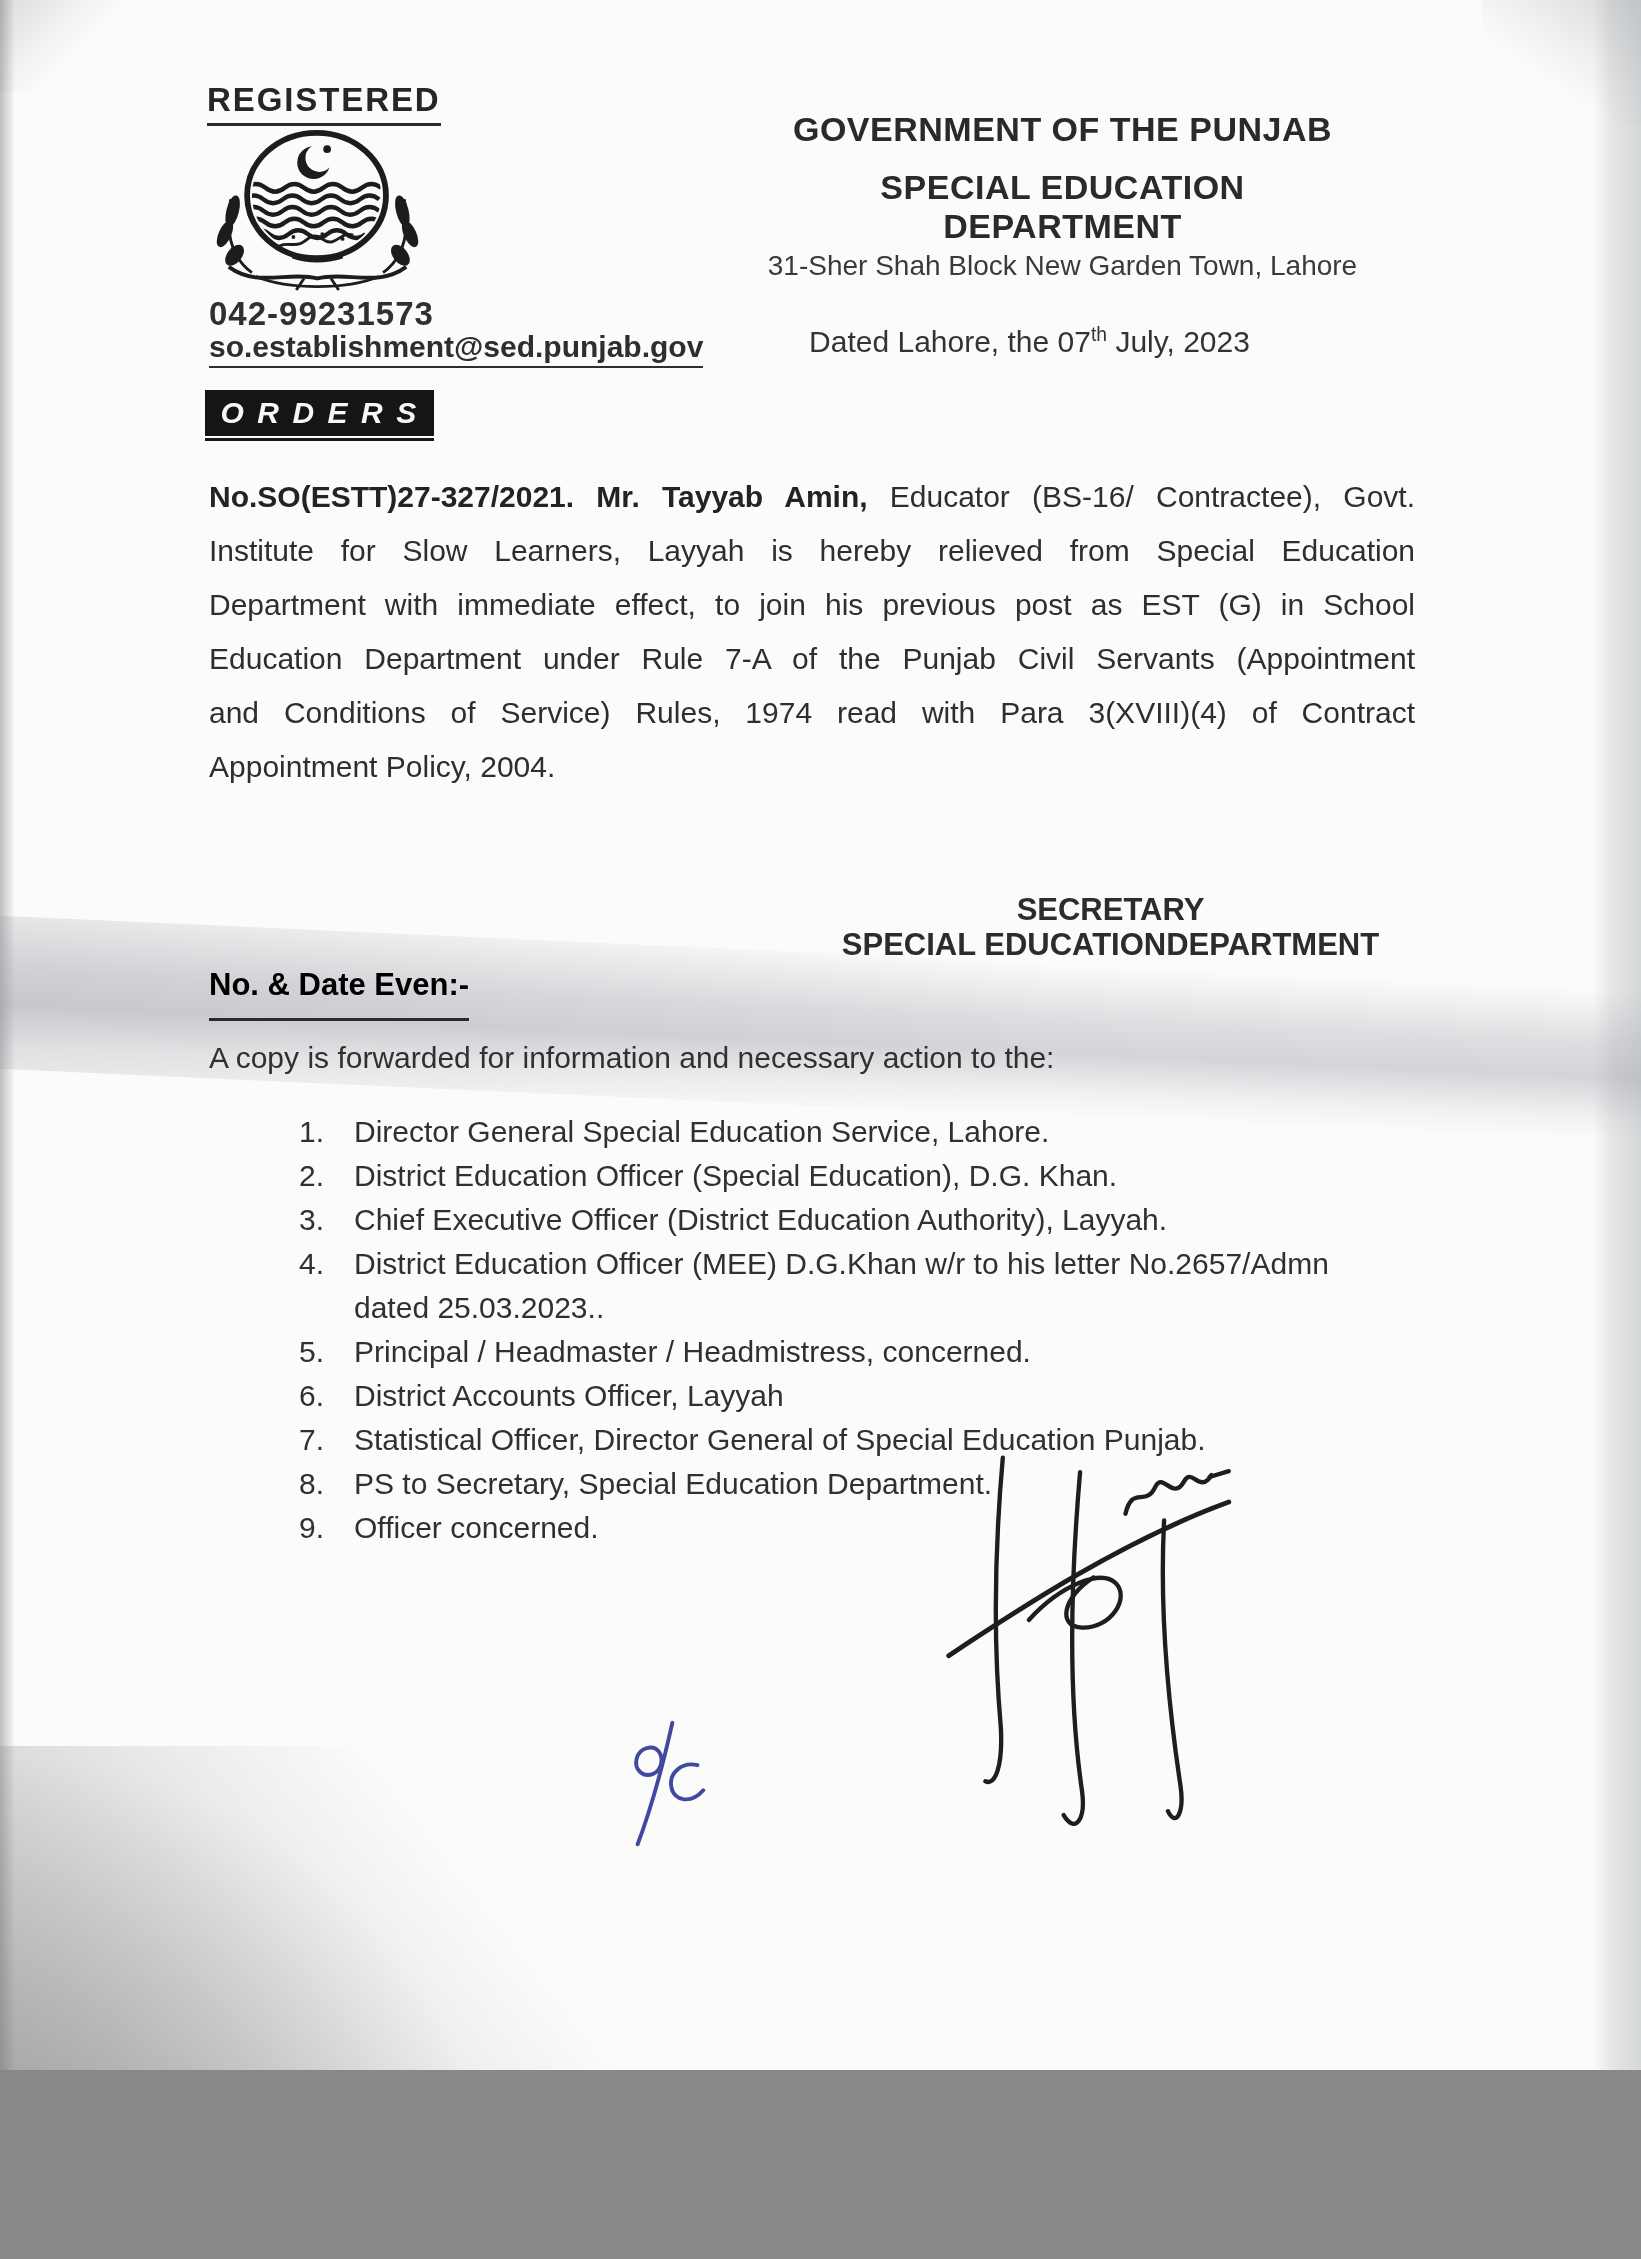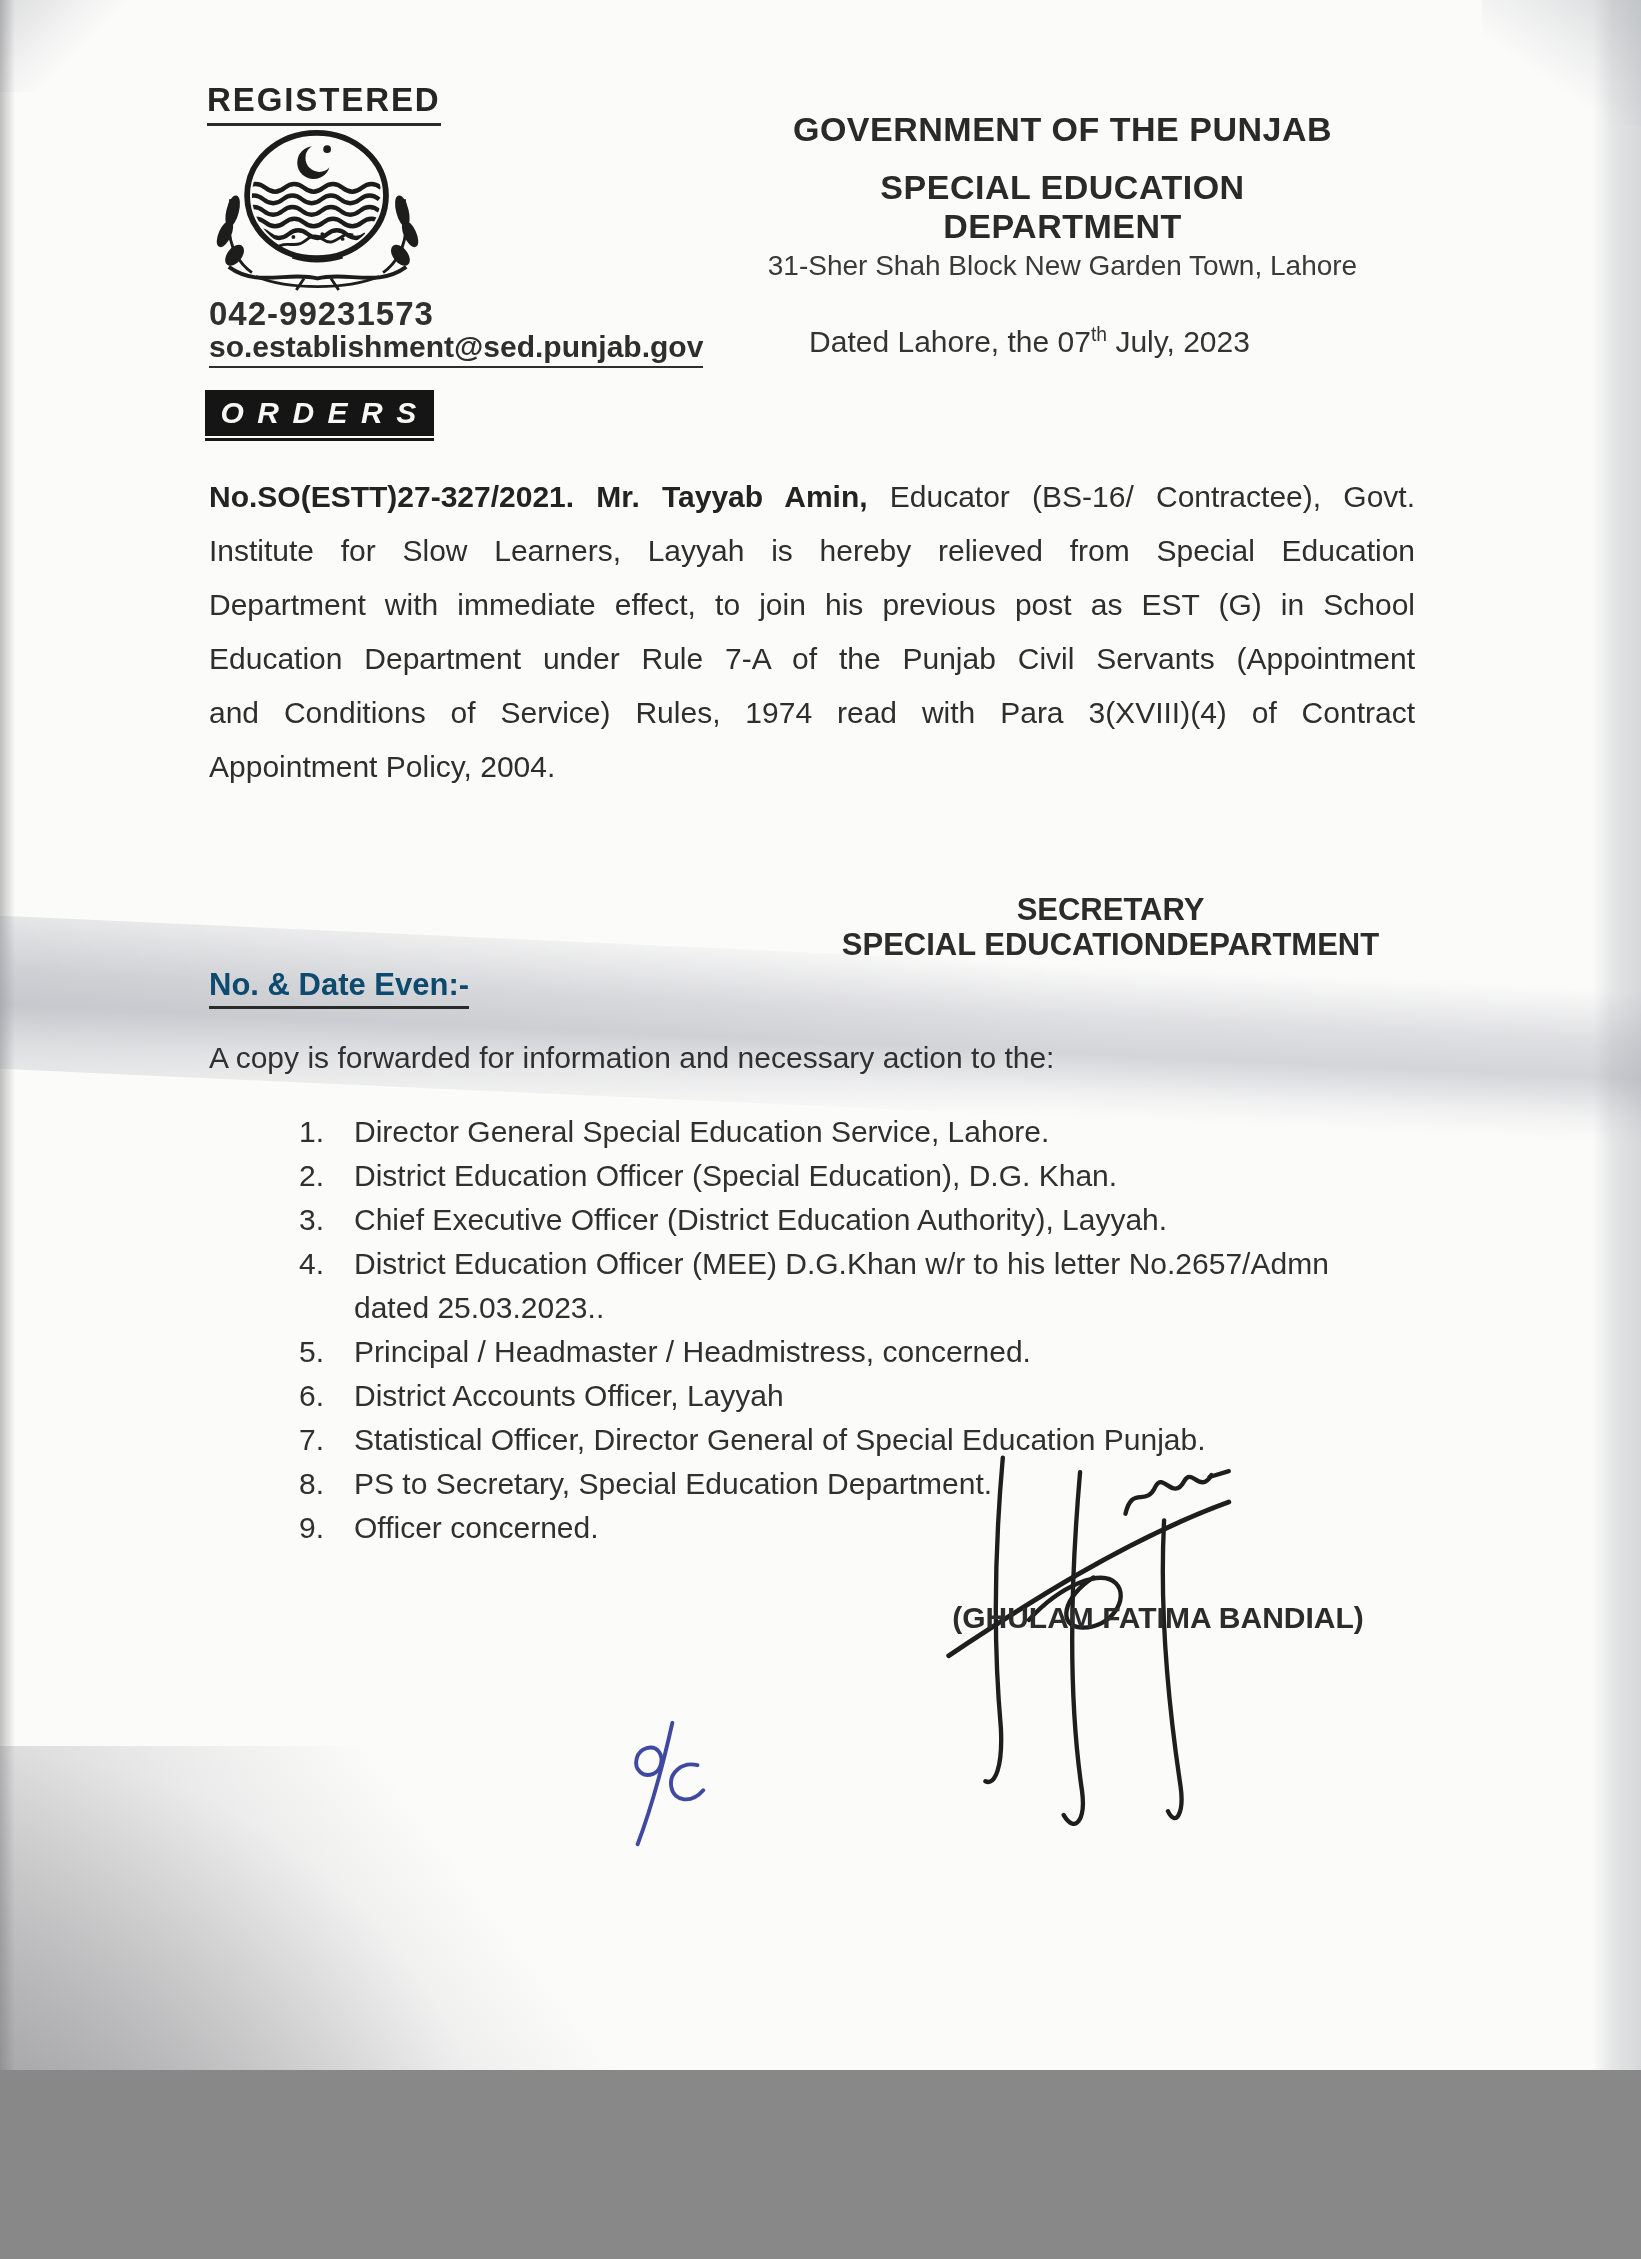--- a/index.html
+++ b/index.html
@@ -69,22 +69,22 @@
   .bodypara{left:209px;top:470px;width:1206px;font-size:30px;color:#2e2e2e;}
   .bodyline{line-height:54px;text-align:justify;text-align-last:justify;white-space:normal;}
   .bodyline.last{text-align-last:left;}
   .bodypara b{color:#232323;}
 
   
   .secblock{left:821px;top:892px;width:579px;text-align:center;
     font-size:31px;font-weight:bold;color:#2c2c2c;line-height:35px;}
 
   
-  .refline{left:209px;top:967px;font-size:31px;font-weight:bold;color:#0c4a6e;
-    border-bottom:3.9px solid #2a2a2a;padding-bottom:3px;}
+  .refline{left:209px;top:967px;font-size:31px;font-weight:bold;color:#000000;
+    border-bottom:3.9px solid #2a2a2a;padding-bottom:15px;}
   .forward{left:209px;top:1041px;font-size:30px;color:#303030;}
 
   
   .dlist{left:299px;top:1110px;width:1120px;font-size:30px;color:#303030;}
   .drow{display:flex;line-height:44px;}
   .dnum{width:55px;flex:none;}
   .dtext{flex:1;}
 
   
   .sig-svg{left:937px;top:1448px;}
@@ -238,21 +238,20 @@
       <path d="M148 25 C138 140 136 260 150 355 C154 385 143 400 131 380"></path>
       <path d="M12 215 C90 163 195 95 302 56" stroke-width="5"></path>
       <path d="M95 178 C128 142 170 125 185 140 C200 155 180 187 150 186 C124 185 130 154 162 134"></path>
       <path d="M195 68 C202 38 216 62 226 40 C234 24 244 56 256 34 C264 20 272 48 284 28"></path>
       <path d="M282 30 L302 24"></path>
       <path d="M235 75 C230 170 240 270 252 350 C256 378 247 393 239 376"></path>
     </svg>
   </div>
 
   <div class="abs sigblock">
-    <div>(GHULAM FATIMA BANDIAL)</div>
   </div>
 
   <div class="abs blue-initials">
     <svg width="97" height="135" viewBox="0 0 100 140" fill="none" stroke="#4049a0" stroke-width="4" stroke-linecap="round">
       <path d="M40 36 C34 28 20 32 17 43 C14 55 24 63 34 59 C43 55 45 43 40 36"></path>
       <path d="M54 6 C46 42 36 84 18 132"></path>
       <path d="M80 50 C64 46 50 58 53 73 C56 88 74 90 86 76"></path>
     </svg>
   </div>
 

